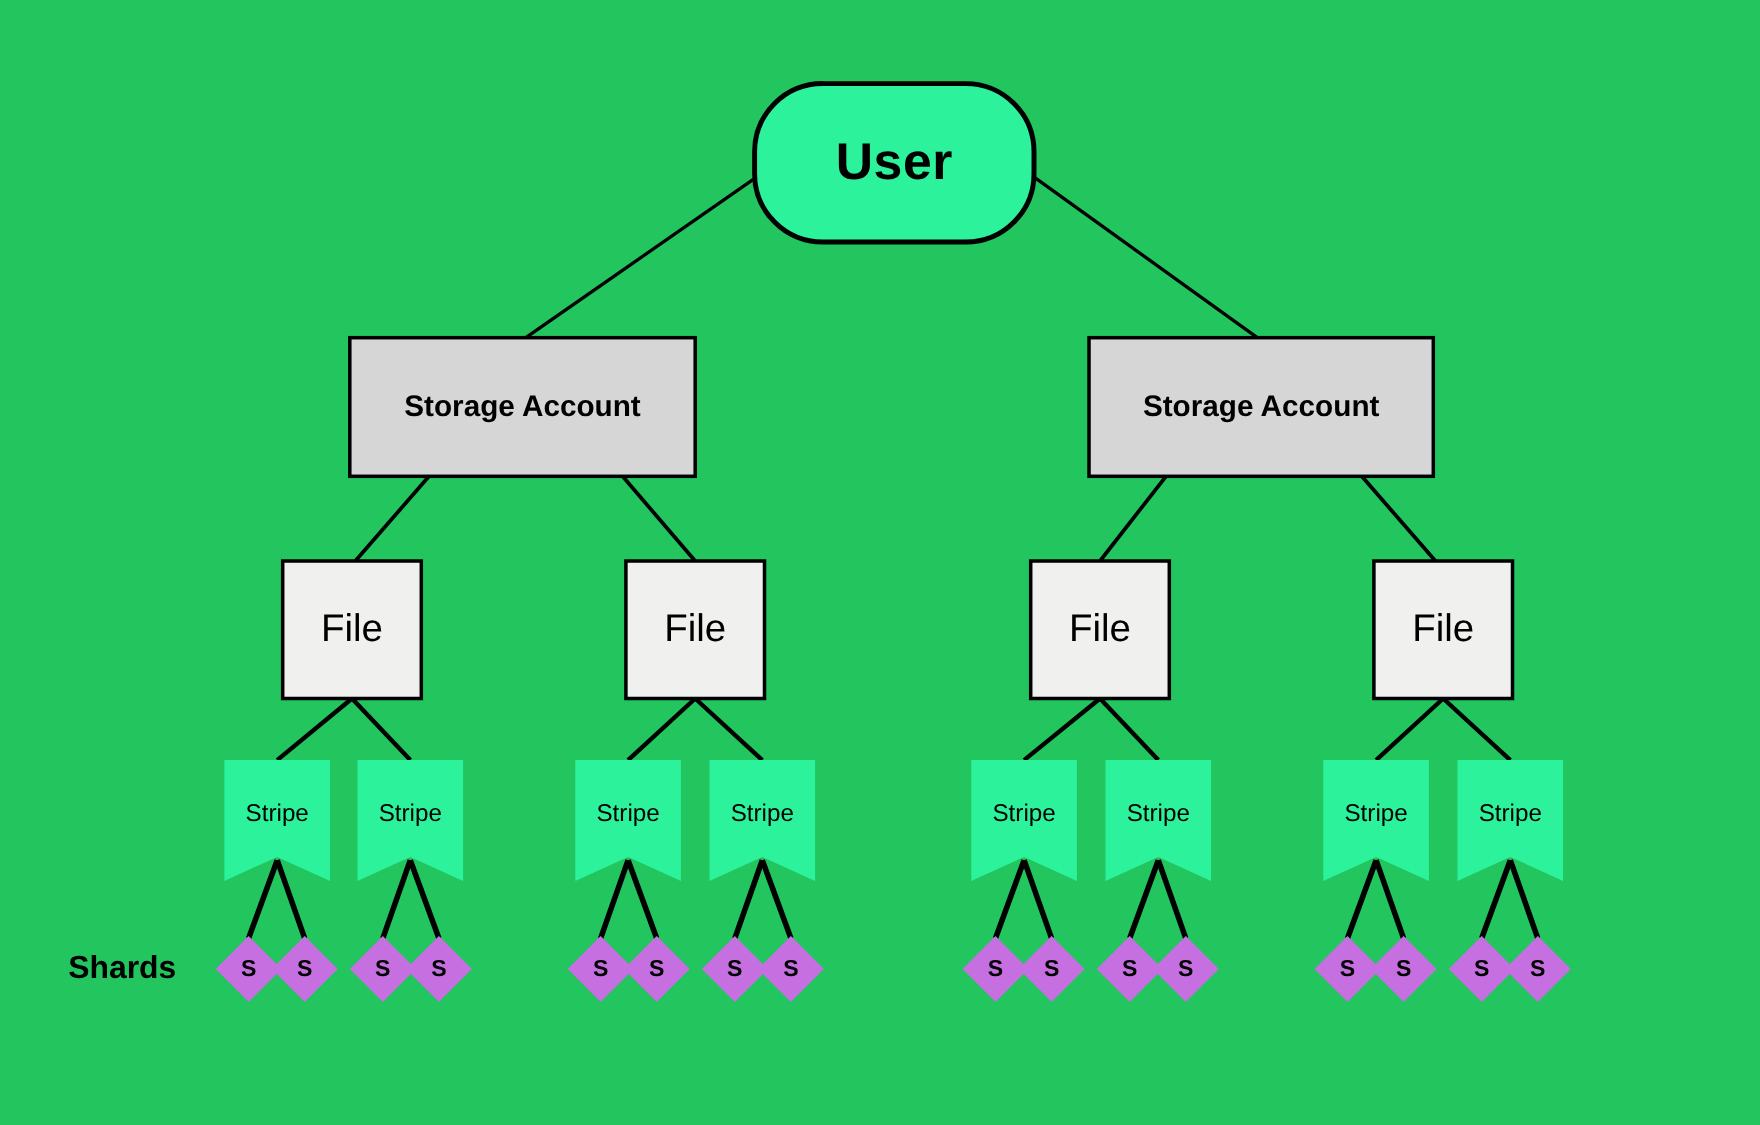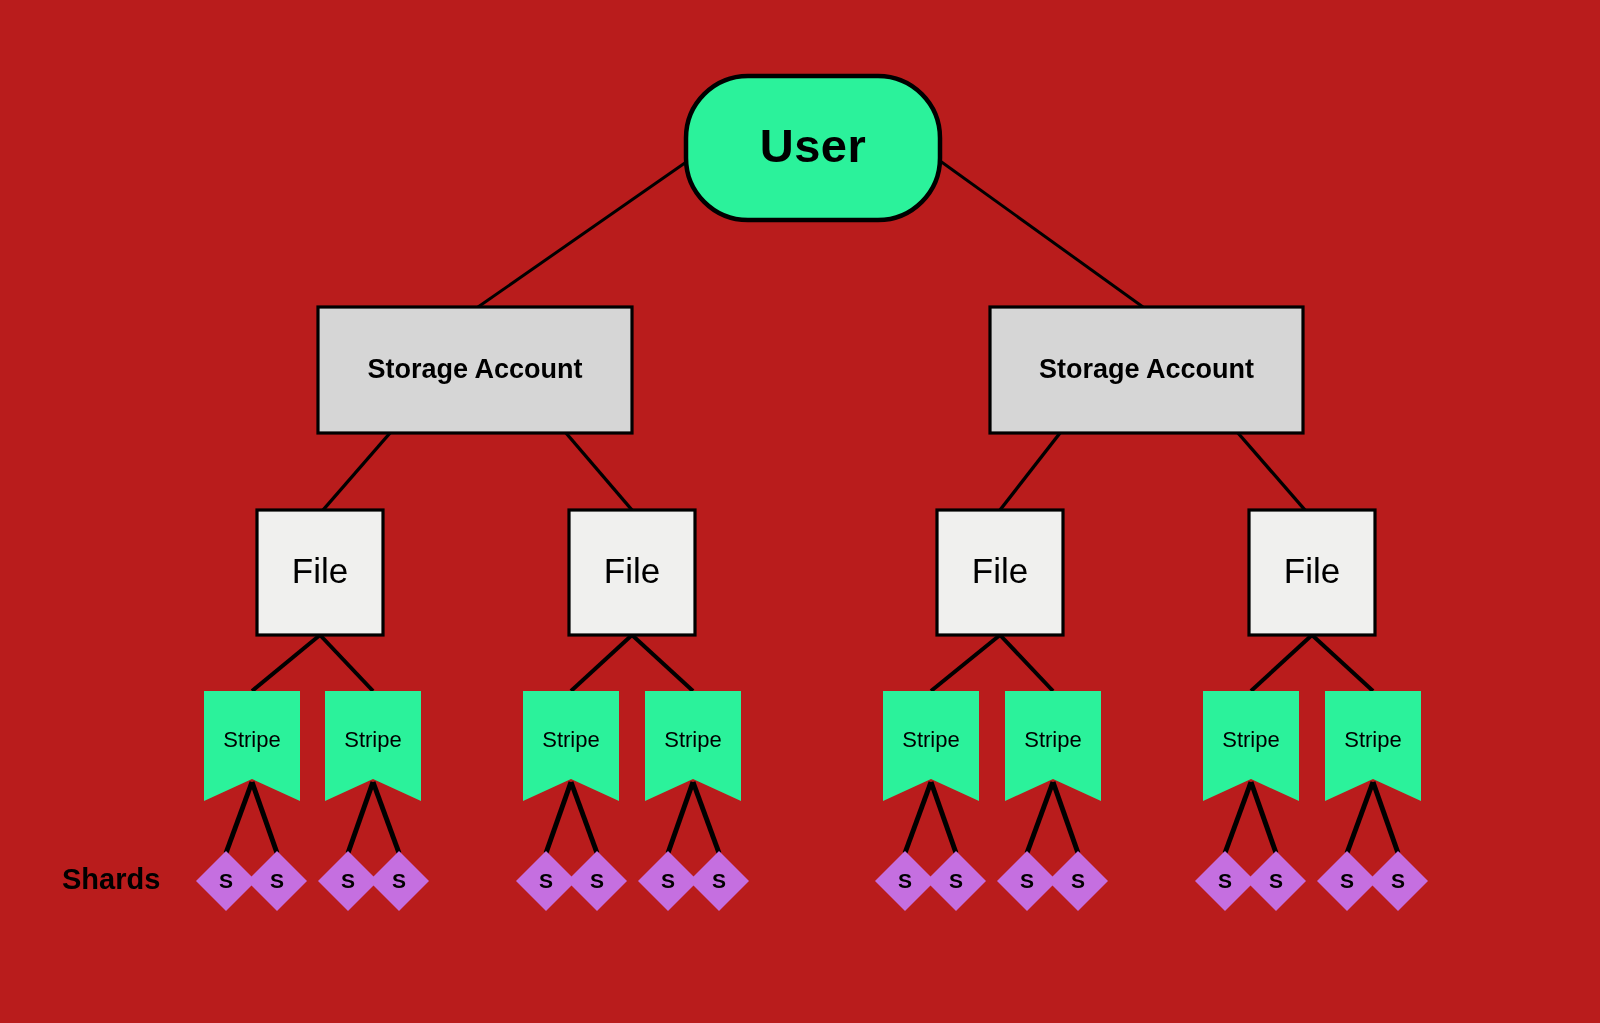--- a/index.html
+++ b/index.html
@@ -10,21 +10,21 @@
   body {
     width: 1600px;
     height: 1023px;
     overflow: hidden;
     font-family: "Liberation Sans", sans-serif;
   }
   #diagram-root {
     position: relative;
     width: 1600px;
     height: 1023px;
-    background: #b91c1c;
+    background: #22c55e;
   }
   svg#diagram-canvas {
     display: block;
     width: 1600px;
     height: 1023px;
   }
   .edge-line {
     stroke: #000000;
     fill: none;
     stroke-linecap: butt;

